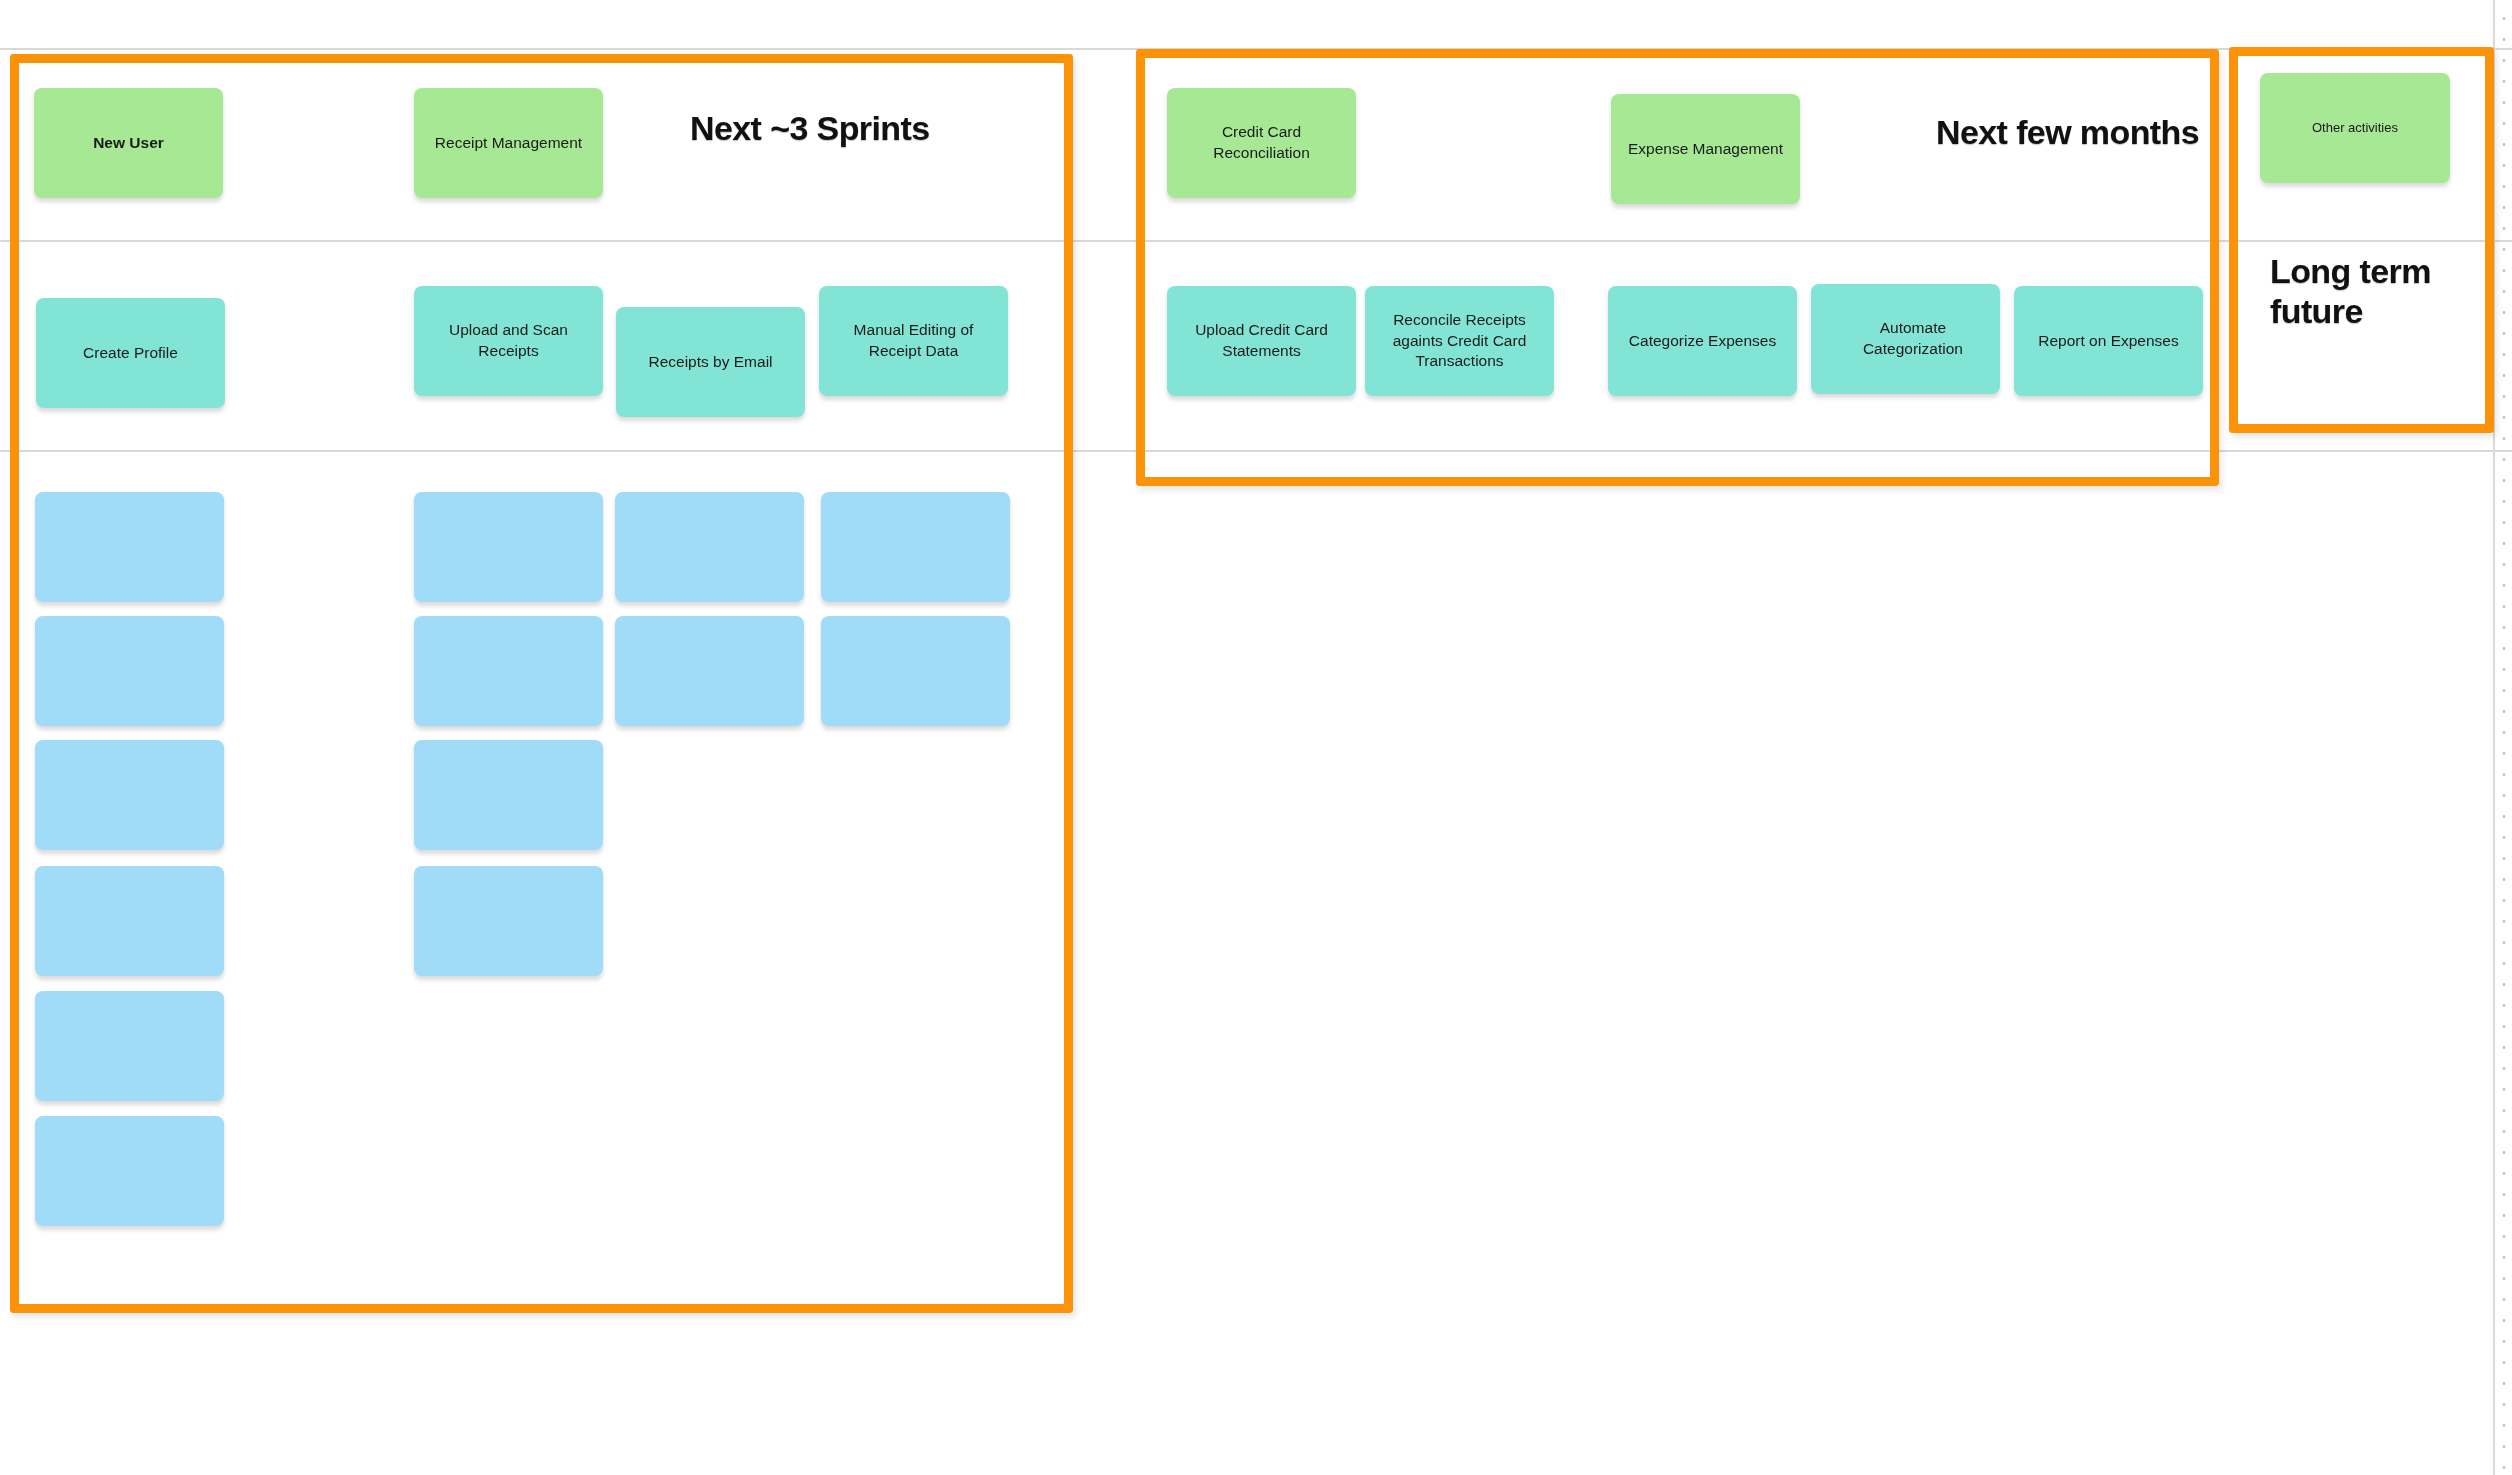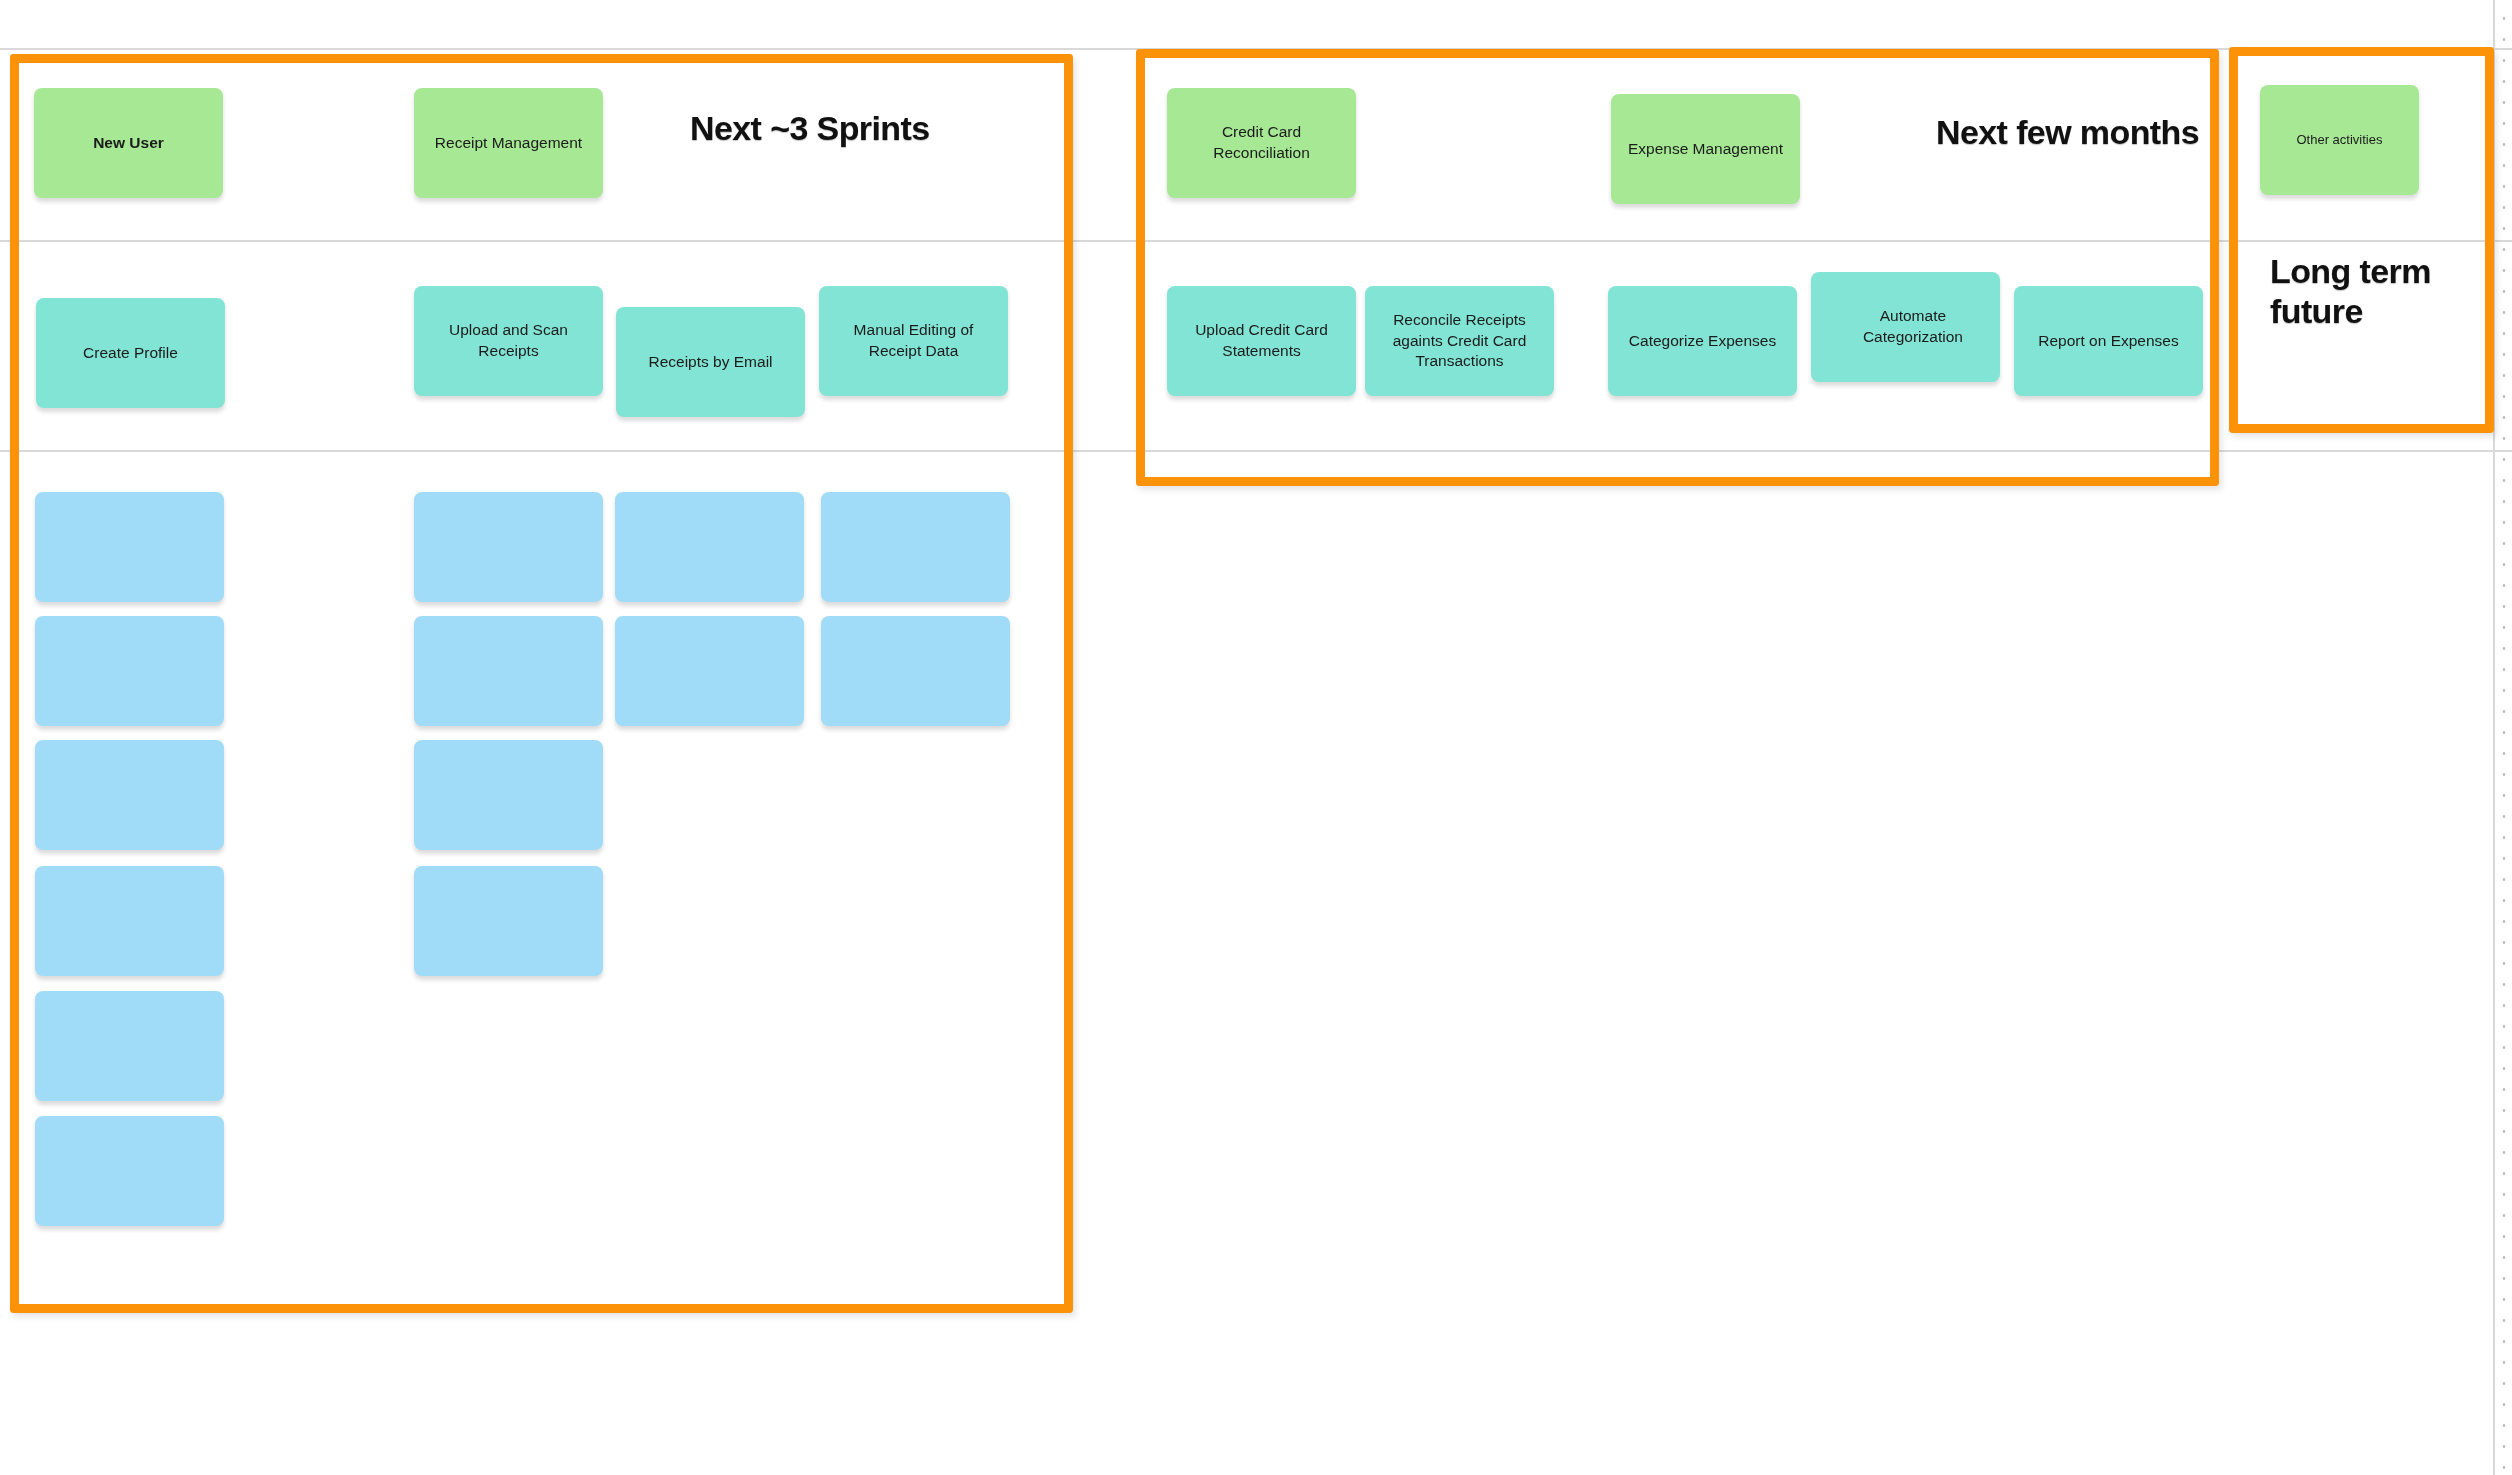--- a/index.html
+++ b/index.html
@@ -78,30 +78,30 @@
   <div class="frame" style="left:2229px; top:47px; width:265px;  height:386px;"></div>
 
   <div class="frame-title" style="left:690px; top:109px;">Next ~3 Sprints</div>
   <div class="frame-title" style="left:1936px; top:113px;text-align:center;">Next few months</div>
   <div class="frame-title wrap" style="left:2270px; top:251px; width:212px;">Long term future</div>
 
   <div class="sticky green" style="left:34px;   top:88px;font-weight:bold;">New User</div>
   <div class="sticky green" style="left:414px;  top:88px;">Receipt Management</div>
   <div class="sticky green" style="left:1167px; top:88px;">Credit Card Reconciliation</div>
   <div class="sticky green" style="left:1611px; top:94px;">Expense Management</div>
-  <div class="sticky green small-text" style="left:2260px; top:85px; width:159px;">Other activities</div>
+  <div class="sticky green small-text" style="left:2260px; top:73px; width:190px;">Other activities</div>
 
   <div class="sticky teal" style="left:36px;   top:286px;margin-top:12px;">Create Profile</div>
   <div class="sticky teal" style="left:414px;  top:286px;">Upload and Scan Receipts</div>
   <div class="sticky teal" style="left:616px; top:286px;margin-top:21px;">Receipts by Email</div>
   <div class="sticky teal" style="left:819px; top:286px;">Manual Editing of Receipt Data</div>
   <div class="sticky teal" style="left:1167px; top:286px;">Upload Credit Card Statements</div>
   <div class="sticky teal" style="left:1365px; top:286px;">Reconcile Receipts againts Credit Card Transactions</div>
   <div class="sticky teal" style="left:1608px; top:286px;">Categorize Expenses</div>
-  <div class="sticky teal" style="left:1811px; top:272px;padding-left:24px;">Automate Categorization</div>
+  <div class="sticky teal" style="left:1811px; top:284px;padding-left:24px;">Automate Categorization</div>
   <div class="sticky teal" style="left:2014px; top:286px;">Report on Expenses</div>
 
   <div class="sticky blue" style="left:35px; top:492px;"></div>
   <div class="sticky blue" style="left:35px; top:616px;"></div>
   <div class="sticky blue" style="left:35px; top:740px;"></div>
   <div class="sticky blue" style="left:35px; top:866px;"></div>
   <div class="sticky blue" style="left:35px; top:991px;"></div>
   <div class="sticky blue" style="left:35px; top:1116px;"></div>
 
   <div class="sticky blue" style="left:414px; top:492px;"></div>

